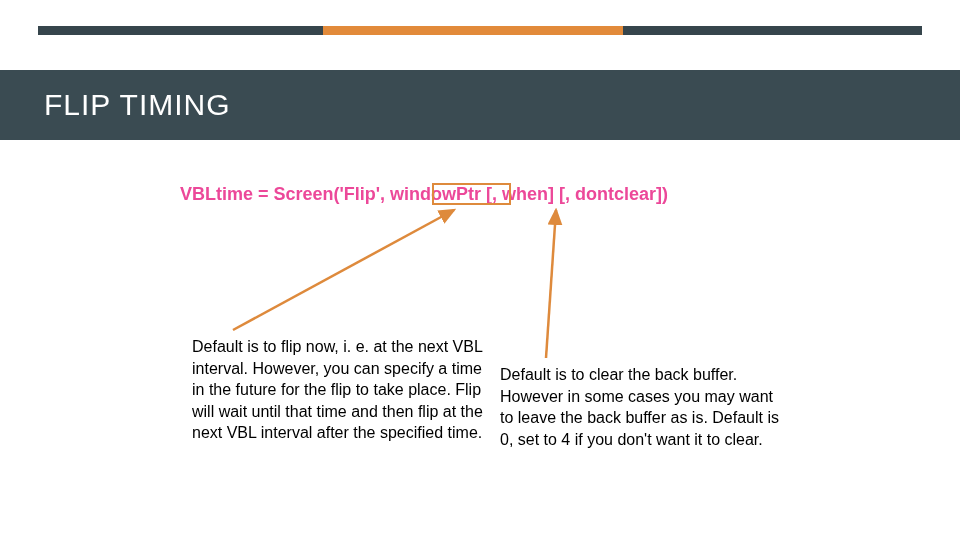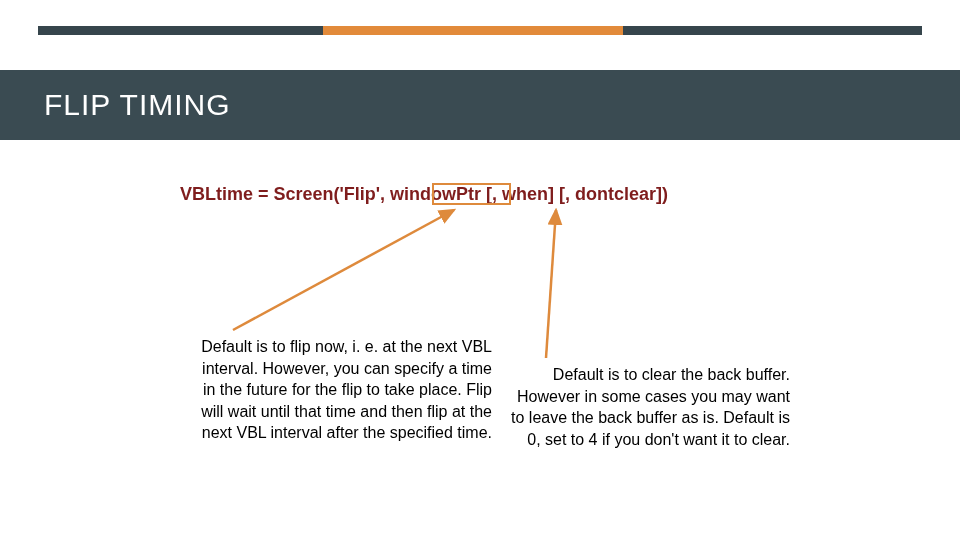--- a/index.html
+++ b/index.html
@@ -8,27 +8,27 @@
 
   .top-stripe { position: absolute; top: 26px; left: 38px; width: 884px; height: 9px; display: flex; }
   .stripe-seg { height: 100%; }
   .seg-a { width: 285px; background: #36454c; }
   .seg-b { width: 300px; background: #e28a3a; }
   .seg-c { flex: 1; background: #36454c; }
 
   .title-band { position: absolute; top: 70px; left: 0; width: 960px; height: 70px; background: #3a4b52; display: flex; align-items: center; }
   .title-text { color: #fff; font-size: 30px; font-weight: 400; letter-spacing: 1px; margin-left: 44px; }
 
-  .code-line { position: absolute; top: 184px; left: 180px; font-size: 18px; font-weight: 600; color: #7f1d1d; }
+  .code-line { position: absolute; top: 184px; left: 180px; font-size: 18px; font-weight: 600; color: #ec4899; }
 
   .when-box { position: absolute; top: 183px; left: 432px; width: 79px; height: 22px; border: 2px solid #de8a3c; background: transparent; }
 
   .svg-layer { position: absolute; top: 0; left: 0; width: 960px; height: 540px; pointer-events: none; }
 
-  .para { position: absolute; font-size: 16px; line-height: 1.35; color: #000; text-align: right; }
+  .para { position: absolute; font-size: 16px; line-height: 1.35; color: #000; }
   .para-left { top: 336px; left: 192px; width: 300px; }
   .para-right { top: 364px; left: 500px; width: 290px; }
 </style>
 </head>
 <body>
 
 <div class="slide">
 
   <div class="top-stripe">
     <div class="stripe-seg seg-a"></div>

